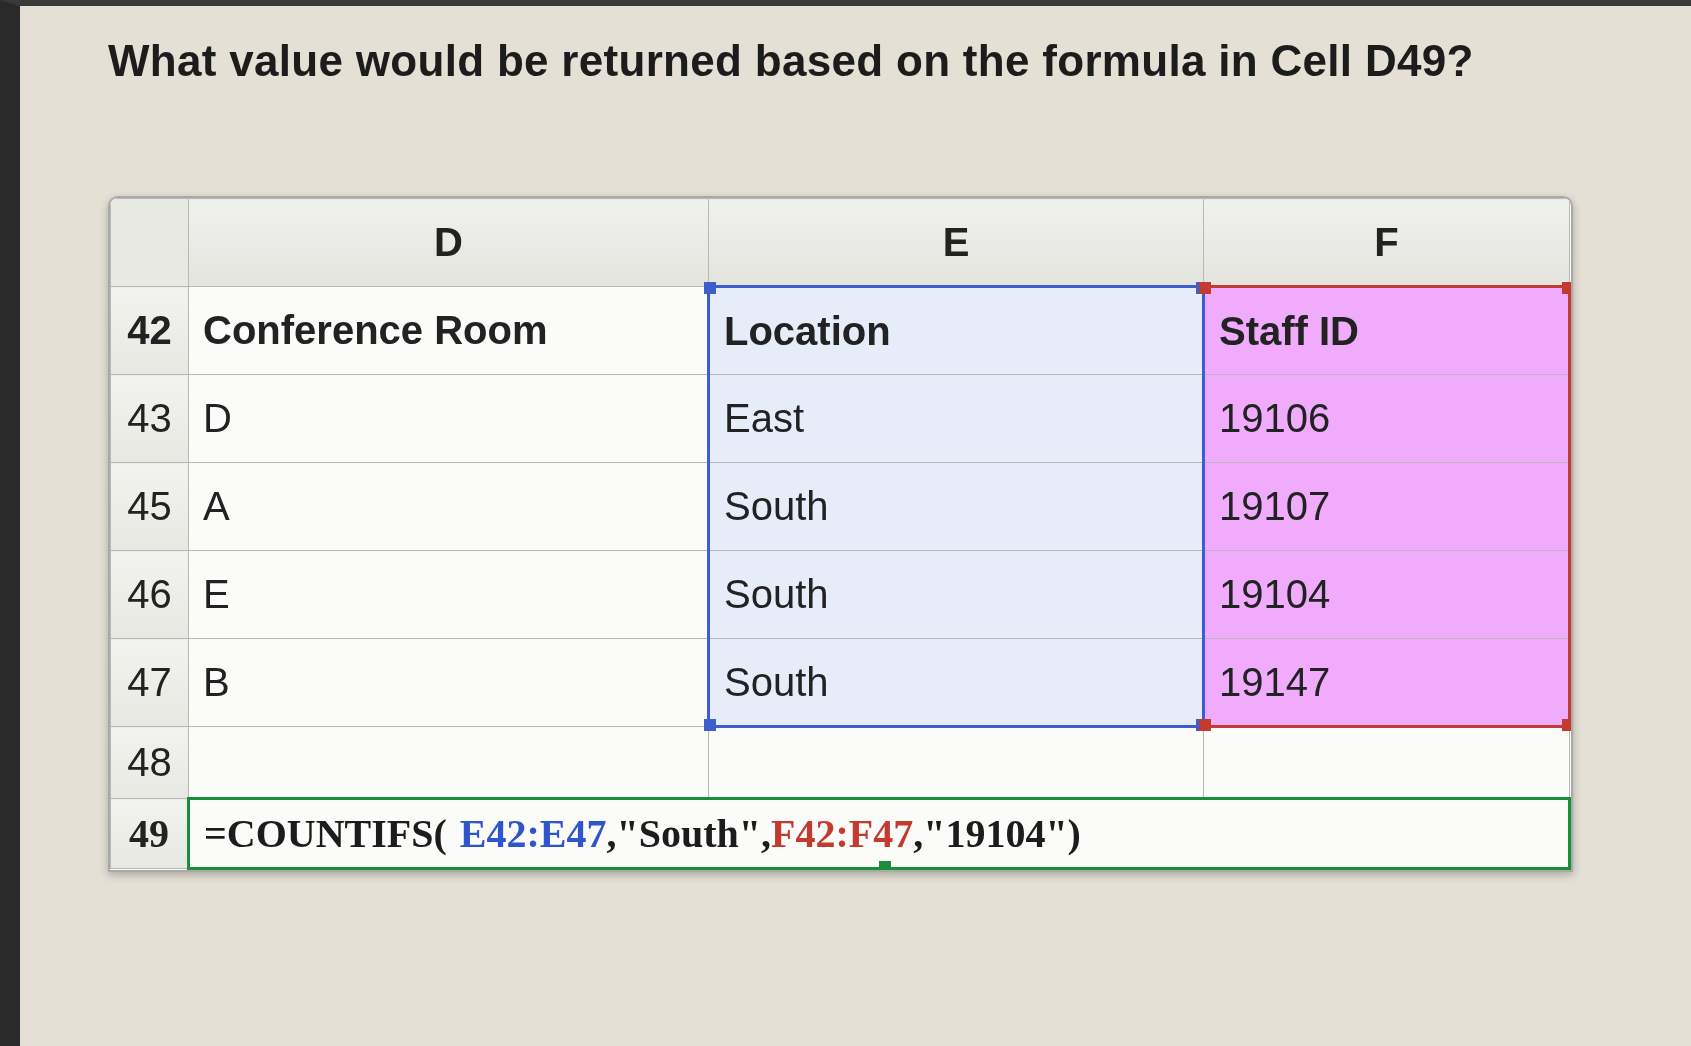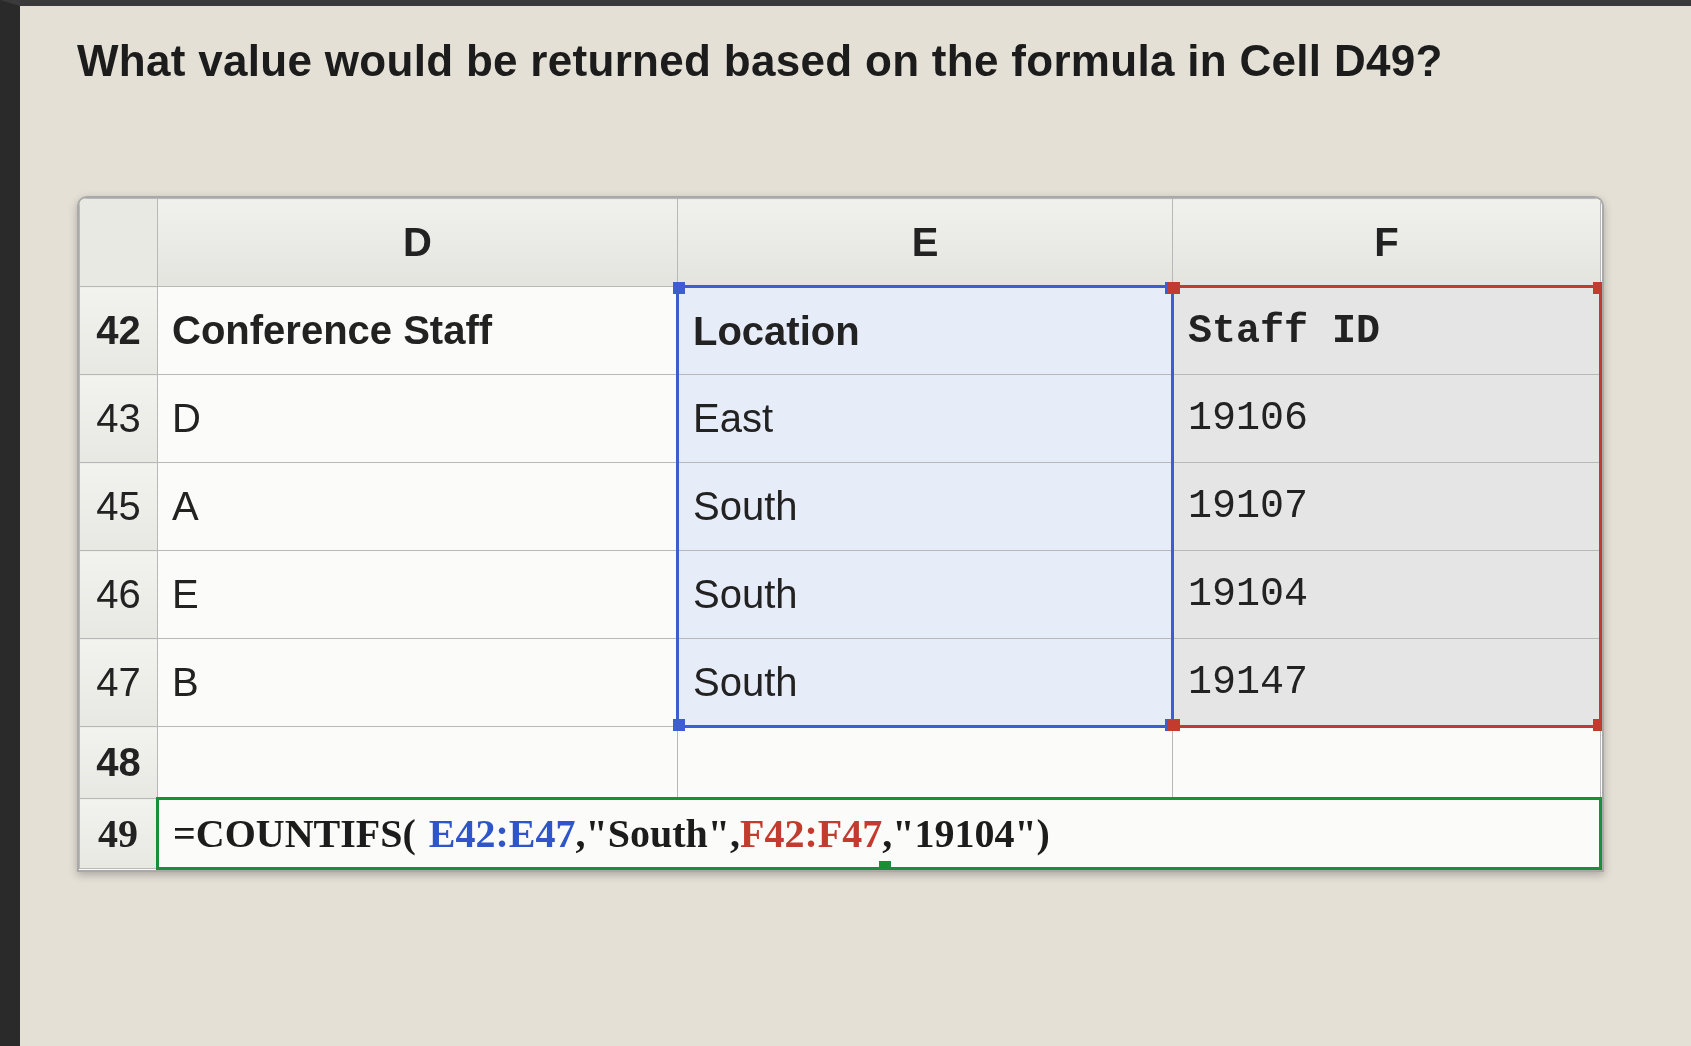--- a/index.html
+++ b/index.html
@@ -7,21 +7,21 @@
       font-family: Arial, sans-serif;
       background: #e4e0d6;
       width: 1691px;
       height: 1046px;
       position: relative;
       overflow: hidden;
     }
     .page {
       width: 100%;
       height: 100%;
-      padding: 30px 57px;
+      padding: 30px 88px;
       border-left: 20px solid #2a2a2a;
       border-top: 6px solid #3a3a3a;
       position: relative;
     }
     .question {
       font-size: 44px;
       font-weight: 700;
       color: #1c1c1c;
       margin-bottom: 110px;
       letter-spacing: 0.3px;
@@ -65,21 +65,21 @@
     .corner {
       background: #e9e9e4;
       width: 78px;
     }
     .colD { width: 520px; }
     .colE { width: 495px; }
     .colF { width: auto; }
 
     
     .rng-blue { background: #e7ecf9; position: relative; }
-    .rng-red  { background: #e5e5e5; position: relative; font-family: Liberation Mono, monospace; }
+    .rng-red  { background: #f0abfc; position: relative; }
     .b-top-blue    { border-top: 3px solid #3d5ecf !important; }
     .b-bot-blue    { border-bottom: 3px solid #3d5ecf !important; }
     .b-left-blue   { border-left: 3px solid #3d5ecf !important; }
     .b-right-blue  { border-right: 3px solid #3d5ecf !important; margin-left: 28px; }
     .b-top-red     { border-top: 3px solid #c33b2e !important; }
     .b-bot-red     { border-bottom: 3px solid #c33b2e !important; margin-top: 15px; }
     .b-left-red    { border-left: 3px solid #c33b2e !important; }
     .b-right-red   { border-right: 3px solid #c33b2e !important; }
 
     .handle {
@@ -102,21 +102,21 @@
       font-weight: 700;
       font-size: 40px;
       white-space: nowrap;
       position: relative;
       border: 3px solid #1a8f3a !important;
       padding-left: 18px;
     }
     .f-blue { color: #2e55c9; margin-left: 13px; }
     .f-red  { color: #c33b2e; }
     .f-black{ color: #1c1c1c; }
-    .row48 td { height: 72px; font-weight: bold; }
+    .row48 td { height: 72px; }
   </style>
 </head>
 <body>
 
 <div class="page">
 
   <div class="question">What value would be returned based on the formula in Cell D49?</div>
 
   <div class="sheet-wrap">
     <table class="sheet">
@@ -130,21 +130,21 @@
       <tbody>
           <tr>
         <th class="corner"></th>
         <th class="col-head">D</th>
         <th class="col-head">E</th>
         <th class="col-head">F</th>
       </tr>
 
       <tr>
         <td class="row-head bold">42</td>
-        <td class="bold">Conference Staff</td>
+        <td class="bold">Conference Room</td>
         <td class="bold rng-blue b-top-blue b-left-blue b-right-blue">
           <span>Location</span>
           <span class="handle h-blue tl"></span>
           <span class="handle h-blue tr"></span>
         </td>
         <td class="bold rng-red b-top-red b-left-red b-right-red">
           <span>Staff ID</span>
           <span class="handle h-red tl"></span>
           <span class="handle h-red tr"></span>
         </td>

